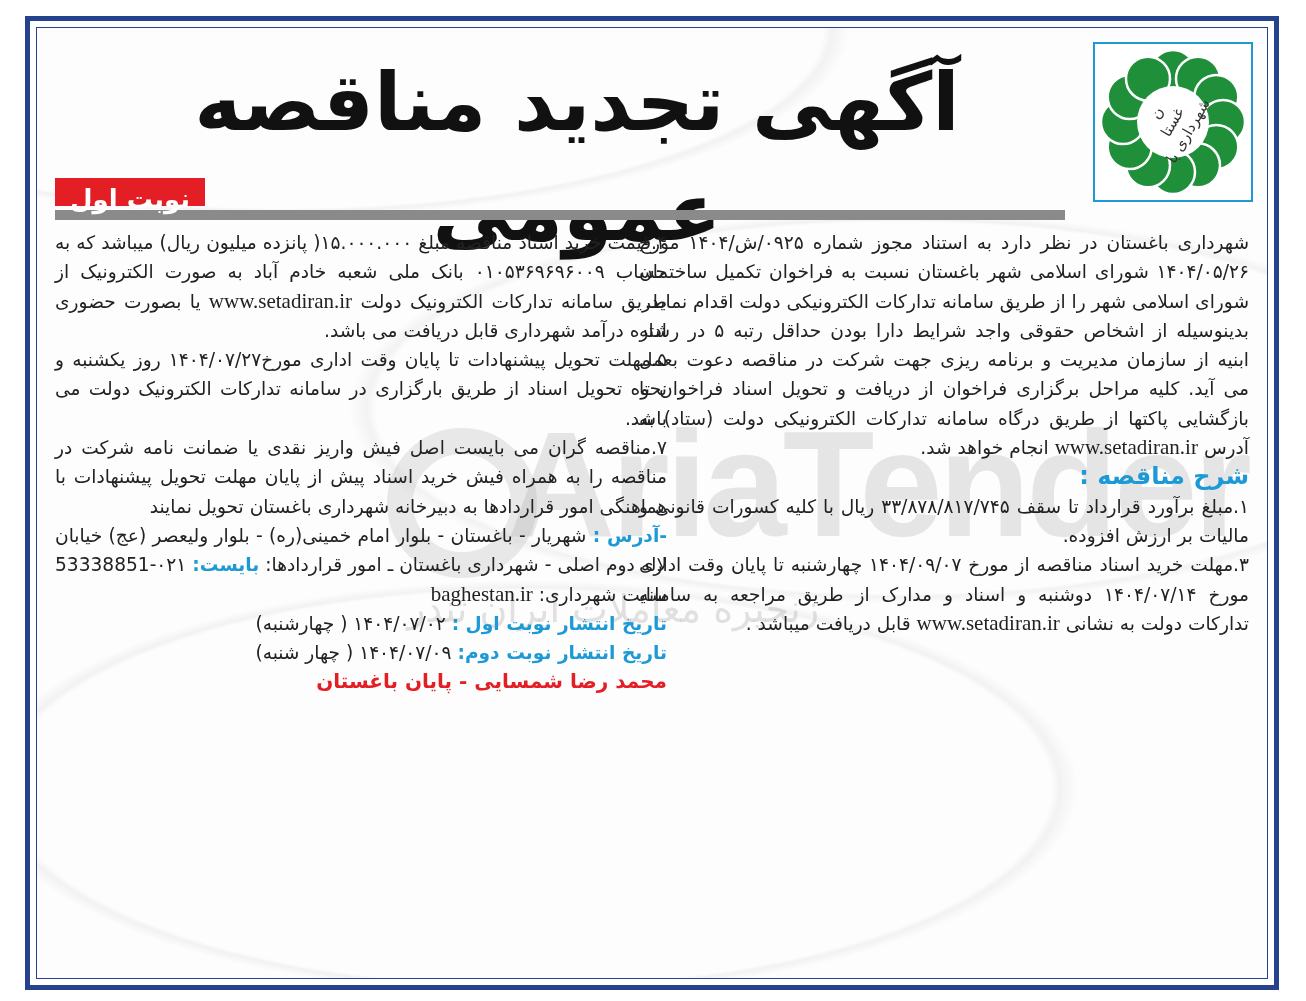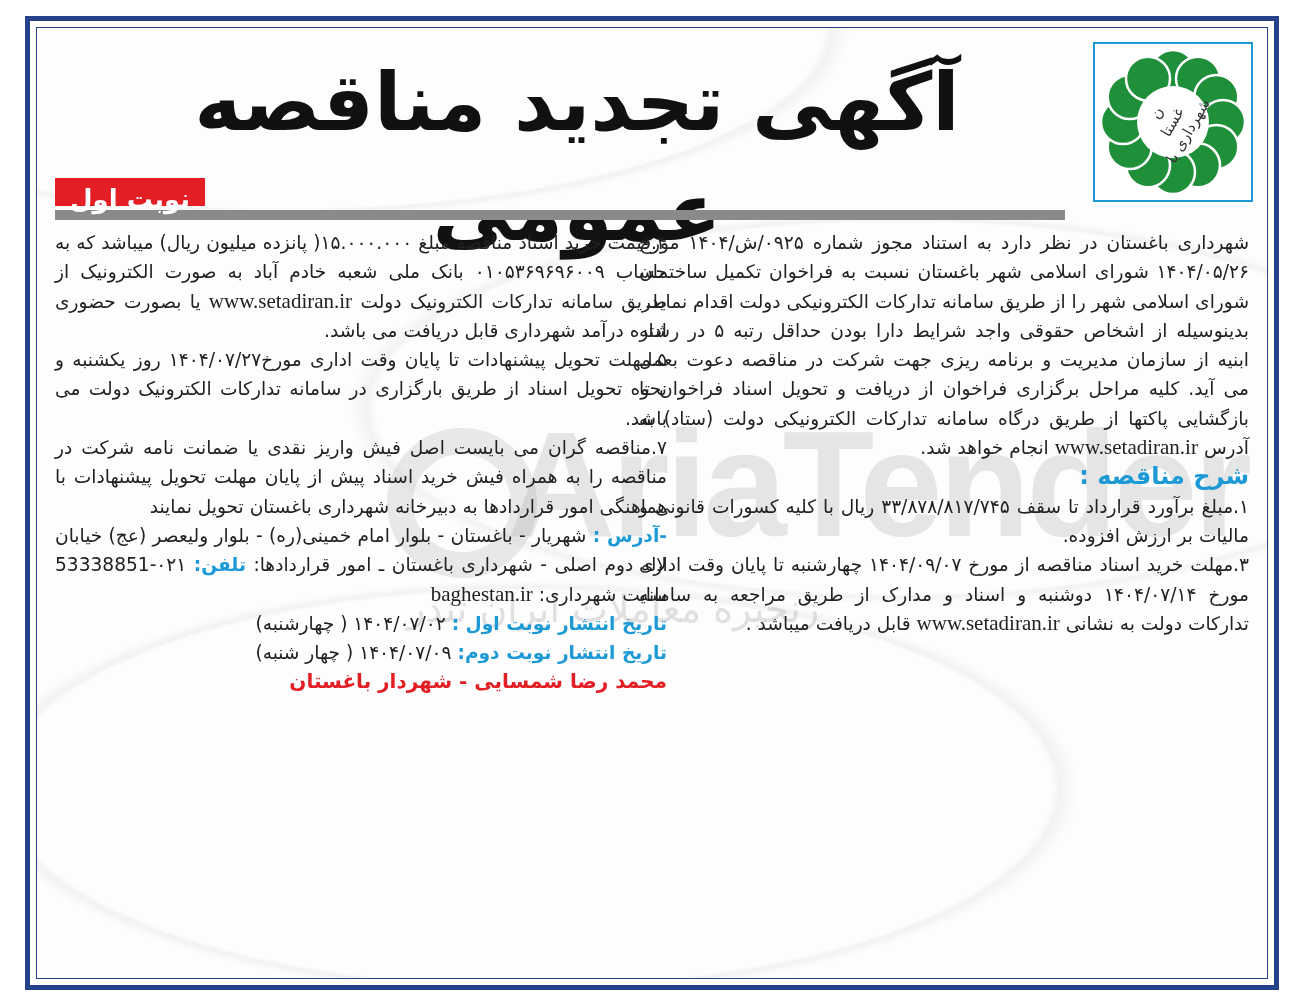--- a/index.html
+++ b/index.html
@@ -135,30 +135,30 @@
       <p>
         <span>۴.قیمت خرید اسناد مناقصه مبلغ ۱۵.۰۰۰.۰۰۰( پانزده میلیون ریال) میباشد که به حساب ۰۱۰۵۳۶۹۶۹۶۰۰۹ بانک ملی شعبه خادم آباد به صورت الکترونیک از طریق سامانه تدارکات الکترونیک دولت</span>
         <span class="latin">www.setadiran.ir</span>
         <span>یا بصورت حضوری اداره درآمد شهرداری قابل دریافت می باشد.</span>
       </p>
       <p>۵.مهلت تحویل پیشنهادات تا پایان وقت اداری مورخ۱۴۰۴/۰۷/۲۷ روز یکشنبه و نحوه تحویل اسناد از طریق بارگزاری در سامانه تدارکات الکترونیک دولت می باشد.</p>
       <p>۷.مناقصه گران می بایست اصل فیش واریز نقدی یا ضمانت نامه شرکت در مناقصه را به همراه فیش خرید اسناد پیش از پایان مهلت تحویل پیشنهادات با هماهنگی امور قراردادها به دبیرخانه شهرداری باغستان تحویل نمایند</p>
       <p>
         <span class="blue">-آدرس :</span>
         <span>شهریار - باغستان - بلوار امام خمینی(ره) - بلوار ولیعصر (عج) خیابان لاله دوم اصلی - شهرداری باغستان ـ امور قراردادها:</span>
-        <span class="blue">تلفن:</span>
+        <span class="blue">بایست:</span>
         <span>۰۲۱-53338851</span>
         <span>سایت شهرداری:</span>
         <span class="latin">baghestan.ir</span>
       </p>
       <p>
         <span class="blue">تاریخ انتشار نوبت اول :</span>
         <span>۱۴۰۴/۰۷/۰۲ ( چهارشنبه)</span>
       </p>
       <p>
         <span class="blue">تاریخ انتشار نوبت دوم:</span>
         <span>۱۴۰۴/۰۷/۰۹ ( چهار شنبه)</span>
       </p>
-      <p class="red">محمد رضا شمسایی - شهردار باغستان</p>
+      <p class="red">محمد رضا شمسایی - پایان باغستان</p>
     </div>
 
   </div>
 </div>
 
 </body></html>

